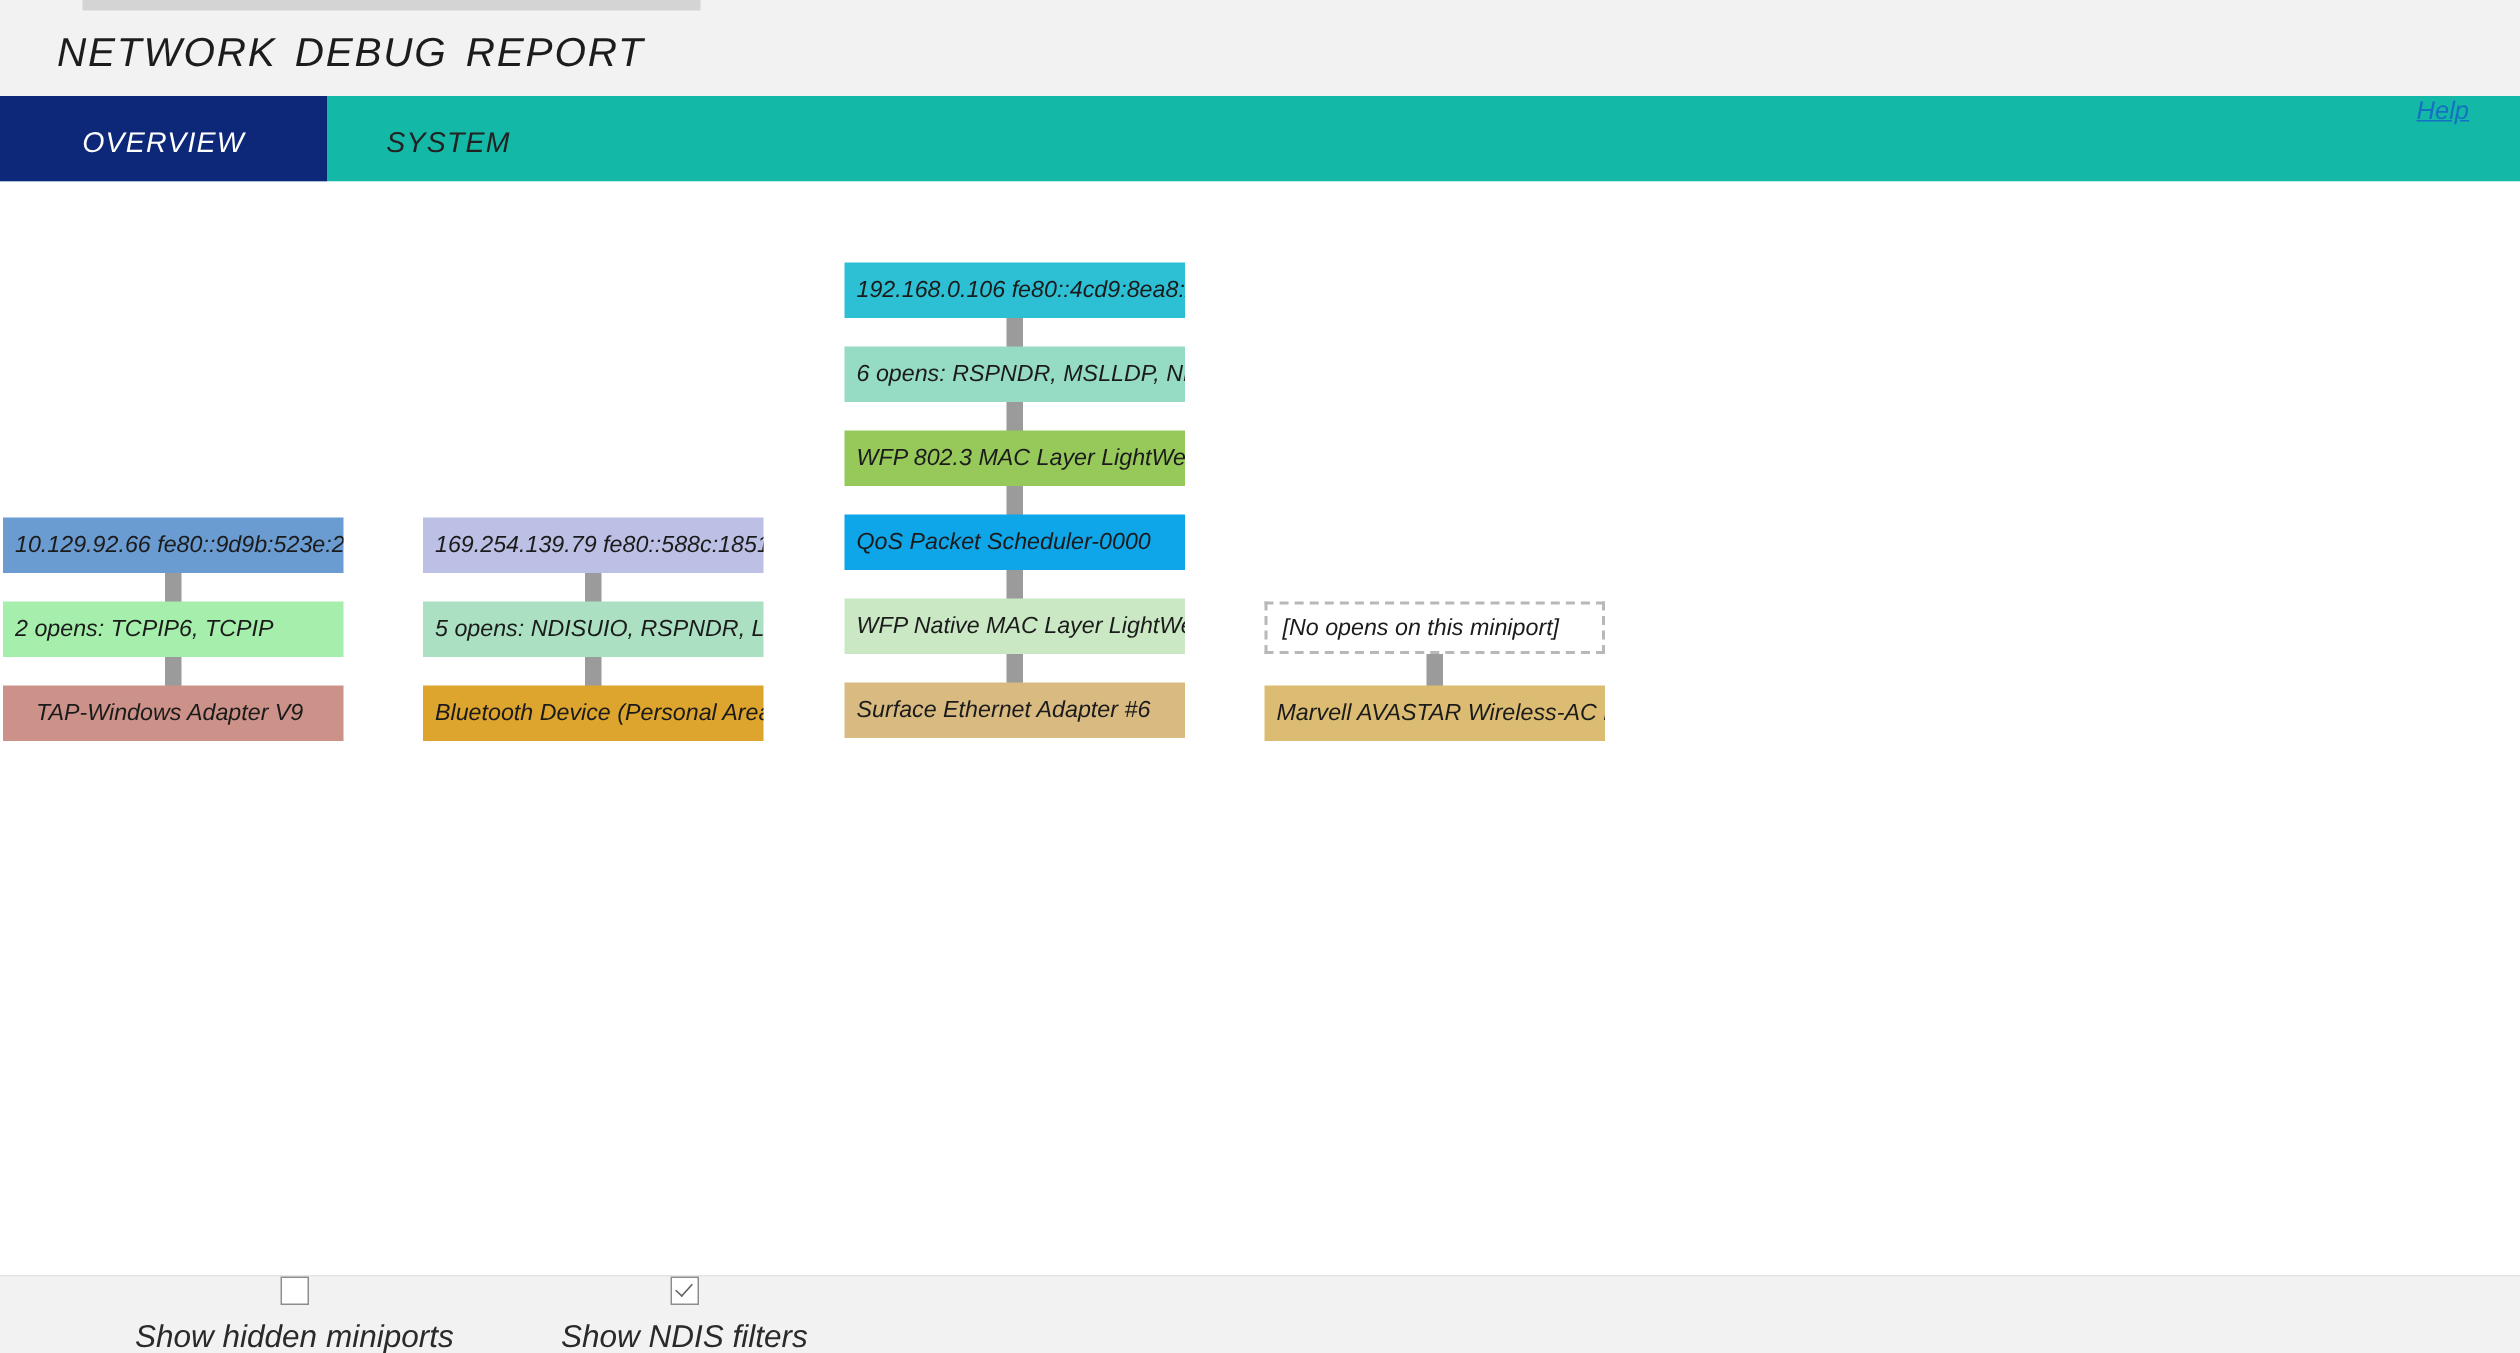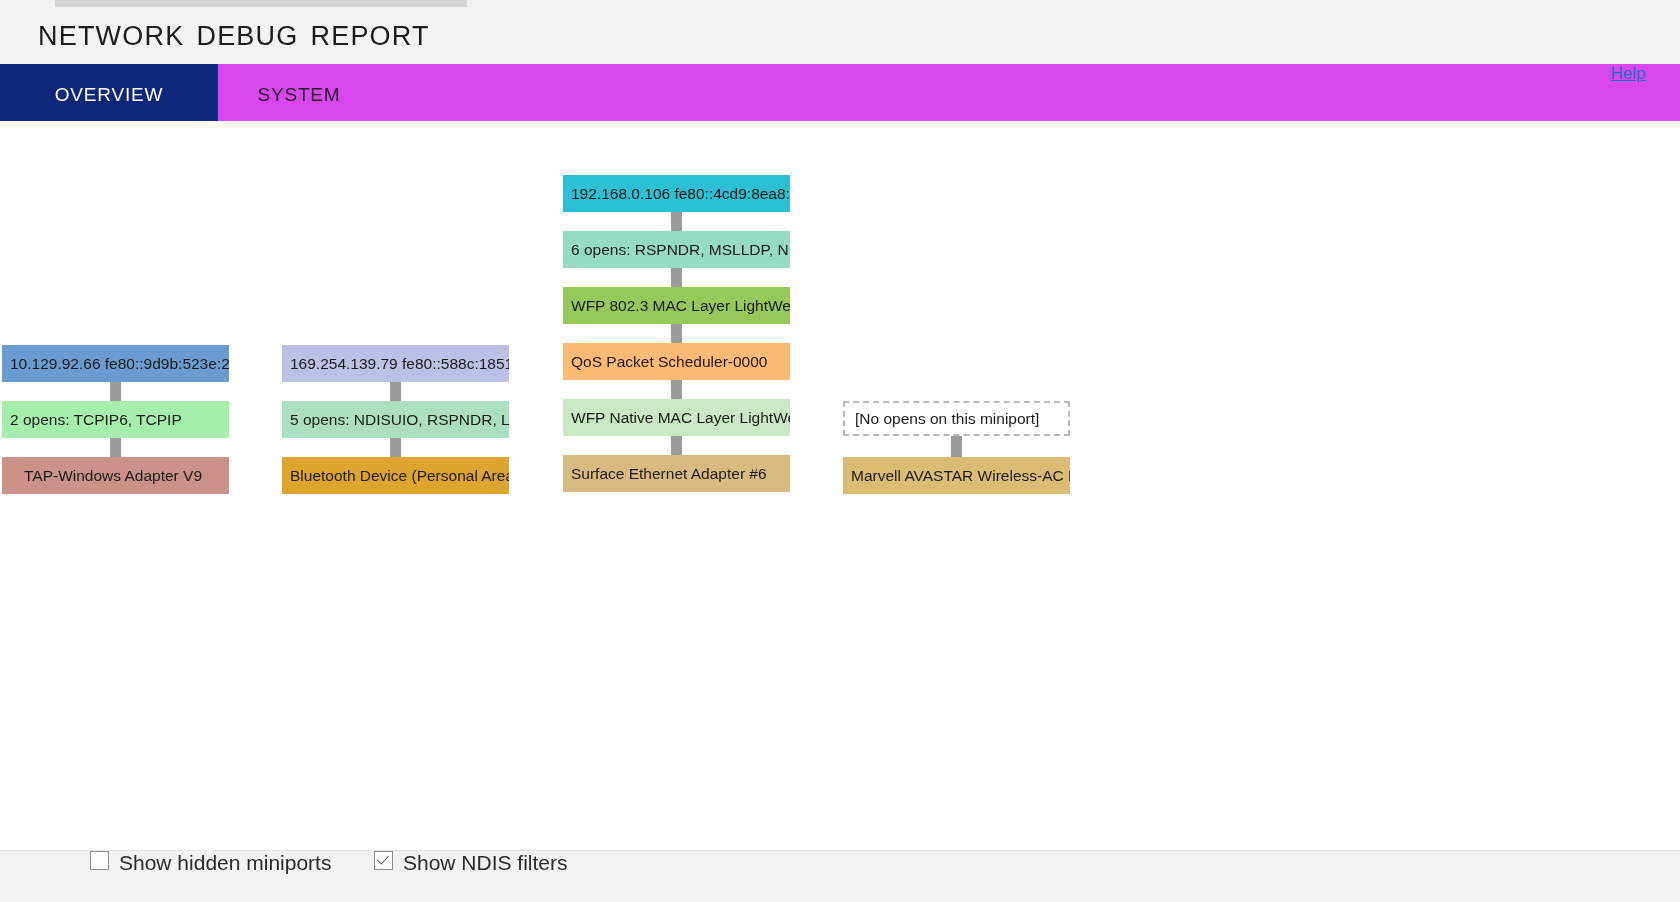--- a/index.html
+++ b/index.html
@@ -11,20 +11,21 @@
     overflow: hidden;
     background: #ffffff;
     font-family: "Liberation Sans", sans-serif;
   }
 
   #app {
     position: relative;
     width: 1660px;
     height: 902px;
     background: #ffffff;
+    font-style: italic;
   }
 
   
   .topbar-sliver {
     position: absolute;
     left: 0; top: 0;
     width: 1680px; height: 8px;
     background: #f2f2f2;
   }
   .topbar-sliver .thumb {
@@ -52,21 +53,21 @@
     text-transform: lowercase;
     white-space: nowrap;
     font-family: "Liberation Sans", sans-serif;
   }
 
   
   .tabstrip {
     position: absolute;
     left: 0; top: 64px;
     width: 1680px; height: 57px;
-    background: #d946ef;
+    background: #14b8a6;
   }
   .tab {
     position: absolute;
     top: 0;
     height: 57px;
     display: flex;
     align-items: center;
     justify-content: center;
     font-size: 27px;
     font-weight: 300;
@@ -138,23 +139,25 @@
     position: absolute;
     left: 0; top: 850px;
     width: 1680px; height: 52px;
     background: #f2f2f2;
     border-top: 1px solid #e4e4e4;
   }
   .check-item {
     position: absolute;
     top: 0; height: 52px;
     display: flex;
+    align-items: center;
     gap: 10px;
     cursor: pointer;
     white-space: nowrap;
+    flex-direction: column;
   }
   #chk-0 { left: 90px; }
   #chk-1 { left: 374px; }
   #chk-2 { left: 604px; }
 
   .cbox {
     width: 17px; height: 17px;
     border: 1px solid #8d8d8d;
     background: #ffffff;
     position: relative;
@@ -208,21 +211,21 @@
       <div class="node" style="left: 282px; top: 280px; width: 227px; background: rgb(171, 224, 194);">5 opens: NDISUIO, RSPNDR, LLTDIO,</div>
       <div class="node" style="left: 282px; top: 336px; width: 227px; background: rgb(221, 164, 46);">Bluetooth Device (Personal Area Net</div>
       <div class="connector" style="left: 671px; top: 89px; height: 23px;"></div>
       <div class="connector" style="left: 671px; top: 145px; height: 23px;"></div>
       <div class="connector" style="left: 671px; top: 201px; height: 23px;"></div>
       <div class="connector" style="left: 671px; top: 257px; height: 23px;"></div>
       <div class="connector" style="left: 671px; top: 313px; height: 23px;"></div>
       <div class="node" style="left: 563px; top: 54px; width: 227px; background: rgb(45, 191, 211);">192.168.0.106 fe80::4cd9:8ea8:2bc0:e</div>
       <div class="node" style="left: 563px; top: 110px; width: 227px; background: rgb(150, 220, 196);">6 opens: RSPNDR, MSLLDP, NDISUIO</div>
       <div class="node" style="left: 563px; top: 166px; width: 227px; background: rgb(150, 200, 90);">WFP 802.3 MAC Layer LightWeight Fi</div>
-      <div class="node" style="left: 563px; top: 222px; width: 227px; background: #fdba74;">QoS Packet Scheduler-0000</div>
+      <div class="node" style="left: 563px; top: 222px; width: 227px; background: #0ea5e9;">QoS Packet Scheduler-0000</div>
       <div class="node" style="left: 563px; top: 278px; width: 227px; background: rgb(203, 232, 197);">WFP Native MAC Layer LightWeight</div>
       <div class="node" style="left: 563px; top: 334px; width: 227px; background: rgb(217, 187, 130);">Surface Ethernet Adapter #6</div>
       <div class="connector" style="left: 951px; top: 315px; height: 23px;"></div>
       <div class="node dashed" style="left: 843px; top: 280px; width: 227px;">[No opens on this miniport]</div>
       <div class="node" style="left: 843px; top: 336px; width: 227px; background: rgb(220, 188, 114);">Marvell AVASTAR Wireless-AC Netw</div>
     </div>
 
   <div class="footer">
     <div class="check-item" id="chk-0">
       <span class="cbox"></span>

